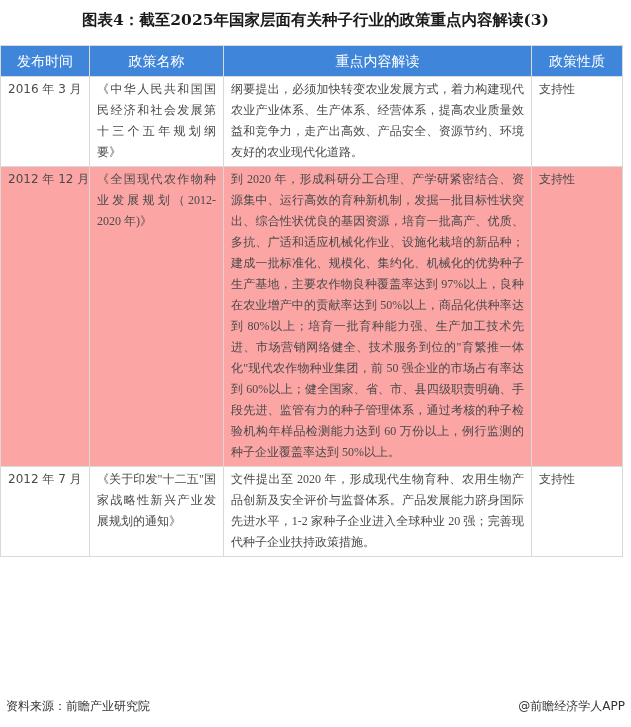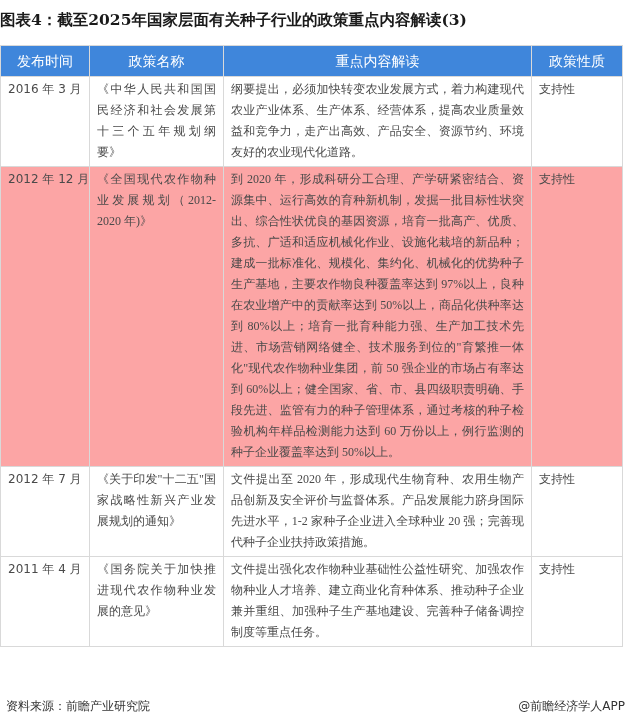--- a/index.html
+++ b/index.html
@@ -2,21 +2,21 @@
 <html><head>
   <meta charset="utf-8">
   <style>
     html, body { margin: 0; padding: 0; background: #ffffff; }
     body {
       width: 631px; height: 727px; position: relative; overflow: hidden;
       font-family: "DejaVu Sans", "Liberation Sans", sans-serif;
       color: #333333;
     }
     .title {
-      position: absolute; left: 0; top: 10px; width: 631px; text-align: left;
+      position: absolute; left: 0; top: 10px; width: 631px; text-align: center;
       font-family: "DejaVu Serif", "Liberation Serif", serif;
       font-weight: bold; font-size: 15.5px; color: #1a1a1a; letter-spacing: 0px;
     }
     table {
       position: absolute; left: 0; top: 45px; width: 622px;
       border-collapse: collapse; table-layout: fixed;
       font-size: 12px; line-height: 21px;
     }
     th {
       background: #3f86db; color: #ffffff; font-weight: normal;
@@ -74,25 +74,19 @@
       <td class="name">《全国现代农作物种业发展规划（2012-2020 年)》</td>
       <td class="content">到 2020 年，形成科研分工合理、产学研紧密结合、资源集中、运行高效的育种新机制，发掘一批目标性状突出、综合性状优良的基因资源，培育一批高产、优质、多抗、广适和适应机械化作业、设施化栽培的新品种；建成一批标准化、规模化、集约化、机械化的优势种子生产基地，主要农作物良种覆盖率达到 97%以上，良种在农业增产中的贡献率达到 50%以上，商品化供种率达到 80%以上；培育一批育种能力强、生产加工技术先进、市场营销网络健全、技术服务到位的"育繁推一体化"现代农作物种业集团，前 50 强企业的市场占有率达到 60%以上；健全国家、省、市、县四级职责明确、手段先进、监管有力的种子管理体系，通过考核的种子检验机构年样品检测能力达到 60 万份以上，例行监测的种子企业覆盖率达到 50%以上。</td>
       <td>支持性</td>
     </tr>
     <tr>
       <td class="date">2012 年 7 月</td>
       <td class="name">《关于印发"十二五"国家战略性新兴产业发展规划的通知》</td>
       <td class="content">文件提出至 2020 年，形成现代生物育种、农用生物产品创新及安全评价与监督体系。产品发展能力跻身国际先进水平，1-2 家种子企业进入全球种业 20 强；完善现代种子企业扶持政策措施。</td>
       <td>支持性</td>
     </tr>
-    <tr>
-      <td class="date">2011 年 4 月</td>
-      <td class="name">《国务院关于加快推进现代农作物种业发展的意见》</td>
-      <td class="content">文件提出强化农作物种业基础性公益性研究、加强农作物种业人才培养、建立商业化育种体系、推动种子企业兼并重组、加强种子生产基地建设、完善种子储备调控制度等重点任务。</td>
-      <td>支持性</td>
-    </tr>
   </tbody>
 </table>
 
 <div class="footer">
   <span class="src">资料来源：前瞻产业研究院</span>
   <span class="app">@前瞻经济学人APP</span>
 </div>
 
 </body></html>

